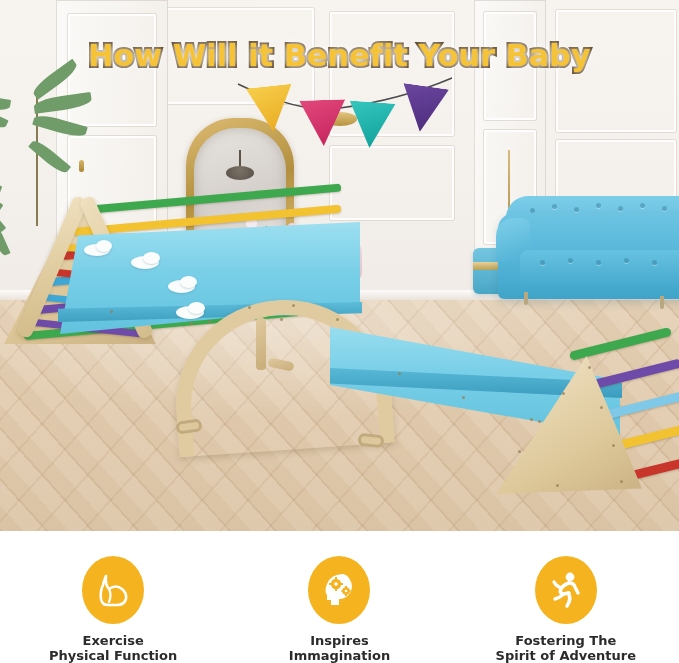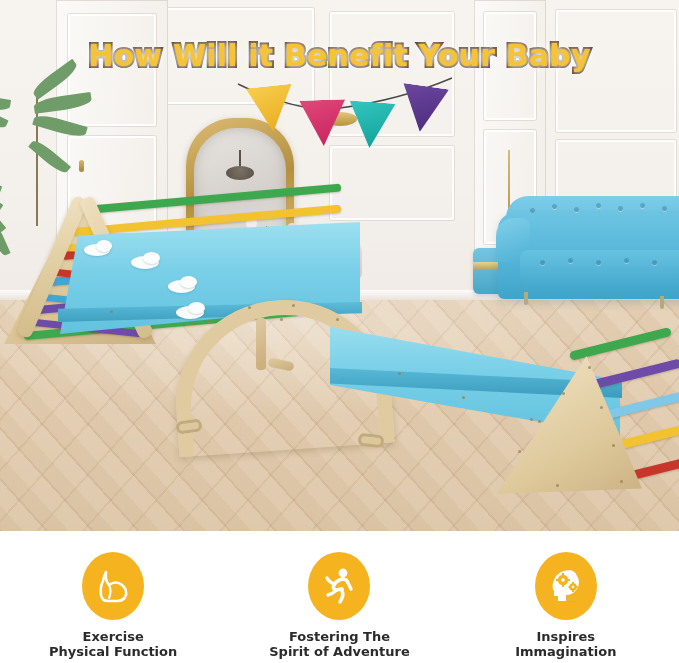--- a/index.html
+++ b/index.html
@@ -251,21 +251,21 @@
   #bunting{position:absolute;left:0;top:72px;width:679px;height:66px;}
   .bunt-flag{
     position:absolute;width:46px;height:46px;
     clip-path:polygon(0 0, 100% 0, 50% 100%);
   }
 
   
   #footer{
     position:absolute;left:0;top:531px;width:679px;height:132px;
     background:#ffffff;
-    display:flex;align-items:center;justify-content:space-around;
+    display:flex;align-items:flex-end;justify-content:space-around;
     padding-top:16px;box-sizing:border-box;
   }
   .feature{
     width:168px;text-align:center;
     display:flex;flex-direction:column;align-items:center;
   }
   .feature-icon{
     width:62px;height:68px;border-radius:50%;
     background:#F5B31F;
     display:flex;align-items:center;justify-content:center;
@@ -506,35 +506,20 @@
           <path d="M10 5 Q9 14 13 18 Q20 13 26 18 Q31 22 30 28 Q28 34 21 34 L12 34 Q6 34 5 28 Q4 20 7 14 Q8 9 10 5 Z" fill="none" stroke="#ffffff" stroke-width="2.6" stroke-linejoin="round" stroke-linecap="round"></path>
           <path d="M13 18 Q16 24 13 31" fill="none" stroke="#ffffff" stroke-width="2.2" stroke-linecap="round"></path>
         </svg>
       </div>
       <div class="feature-label">Exercise
 Physical Function</div>
     </div>
 
     <div class="feature">
       <div class="feature-icon">
-        <svg width="34" height="38" viewBox="0 0 34 38">
-          <circle cx="21" cy="6" r="4.4" fill="#ffffff"></circle>
-          <path d="M20 12 Q25 12 26 16 L29 22" fill="none" stroke="#ffffff" stroke-width="3.4" stroke-linecap="round"></path>
-          <path d="M20 12 Q14 14 12 18 Q10 22 14 23 L20 22" fill="none" stroke="#ffffff" stroke-width="3.6" stroke-linecap="round" stroke-linejoin="round"></path>
-          <path d="M19 22 Q22 26 20 31 L18 35" fill="none" stroke="#ffffff" stroke-width="3.6" stroke-linecap="round"></path>
-          <path d="M15 23 Q10 27 6 28" fill="none" stroke="#ffffff" stroke-width="3.4" stroke-linecap="round"></path>
-          <path d="M12 17 Q7 15 5 11" fill="none" stroke="#ffffff" stroke-width="3.2" stroke-linecap="round"></path>
-        </svg>
-      </div>
-      <div class="feature-label">Fostering The
-Spirit of Adventure</div>
-    </div>
-
-    <div class="feature">
-      <div class="feature-icon">
         <svg width="36" height="38" viewBox="0 0 36 38">
           <path d="M22 3 Q10 3 6 13 Q3 20 6 24 L6 29 L10 29 L10 34 L18 34 L18 28 Q25 28 29 22 Q33 15 29 9 Q27 4 22 3 Z" fill="#ffffff"></path>
           <g fill="#F5B31F">
             <circle cx="15" cy="13" r="5.2"></circle>
             <circle cx="25" cy="20" r="3.8"></circle>
           </g>
           <g fill="#F5B31F">
             <rect x="14" y="6" width="2" height="3"></rect>
               <rect x="14" y="17" width="2" height="3"></rect>
             <rect x="8" y="12" width="3" height="2"></rect>
@@ -545,15 +530,30 @@
               <rect x="27.1" y="19" width="2.4" height="2"></rect>
           </g>
           <circle cx="15" cy="13" r="1.8" fill="#ffffff"></circle>
           <circle cx="25" cy="20" r="1.3" fill="#ffffff"></circle>
         </svg>
       </div>
       <div class="feature-label">Inspires
 Immagination</div>
     </div>
 
+    <div class="feature">
+      <div class="feature-icon">
+        <svg width="34" height="38" viewBox="0 0 34 38">
+          <circle cx="21" cy="6" r="4.4" fill="#ffffff"></circle>
+          <path d="M20 12 Q25 12 26 16 L29 22" fill="none" stroke="#ffffff" stroke-width="3.4" stroke-linecap="round"></path>
+          <path d="M20 12 Q14 14 12 18 Q10 22 14 23 L20 22" fill="none" stroke="#ffffff" stroke-width="3.6" stroke-linecap="round" stroke-linejoin="round"></path>
+          <path d="M19 22 Q22 26 20 31 L18 35" fill="none" stroke="#ffffff" stroke-width="3.6" stroke-linecap="round"></path>
+          <path d="M15 23 Q10 27 6 28" fill="none" stroke="#ffffff" stroke-width="3.4" stroke-linecap="round"></path>
+          <path d="M12 17 Q7 15 5 11" fill="none" stroke="#ffffff" stroke-width="3.2" stroke-linecap="round"></path>
+        </svg>
+      </div>
+      <div class="feature-label">Fostering The
+Spirit of Adventure</div>
+    </div>
+
 
   </div>
 </div>
 
 </body></html>

